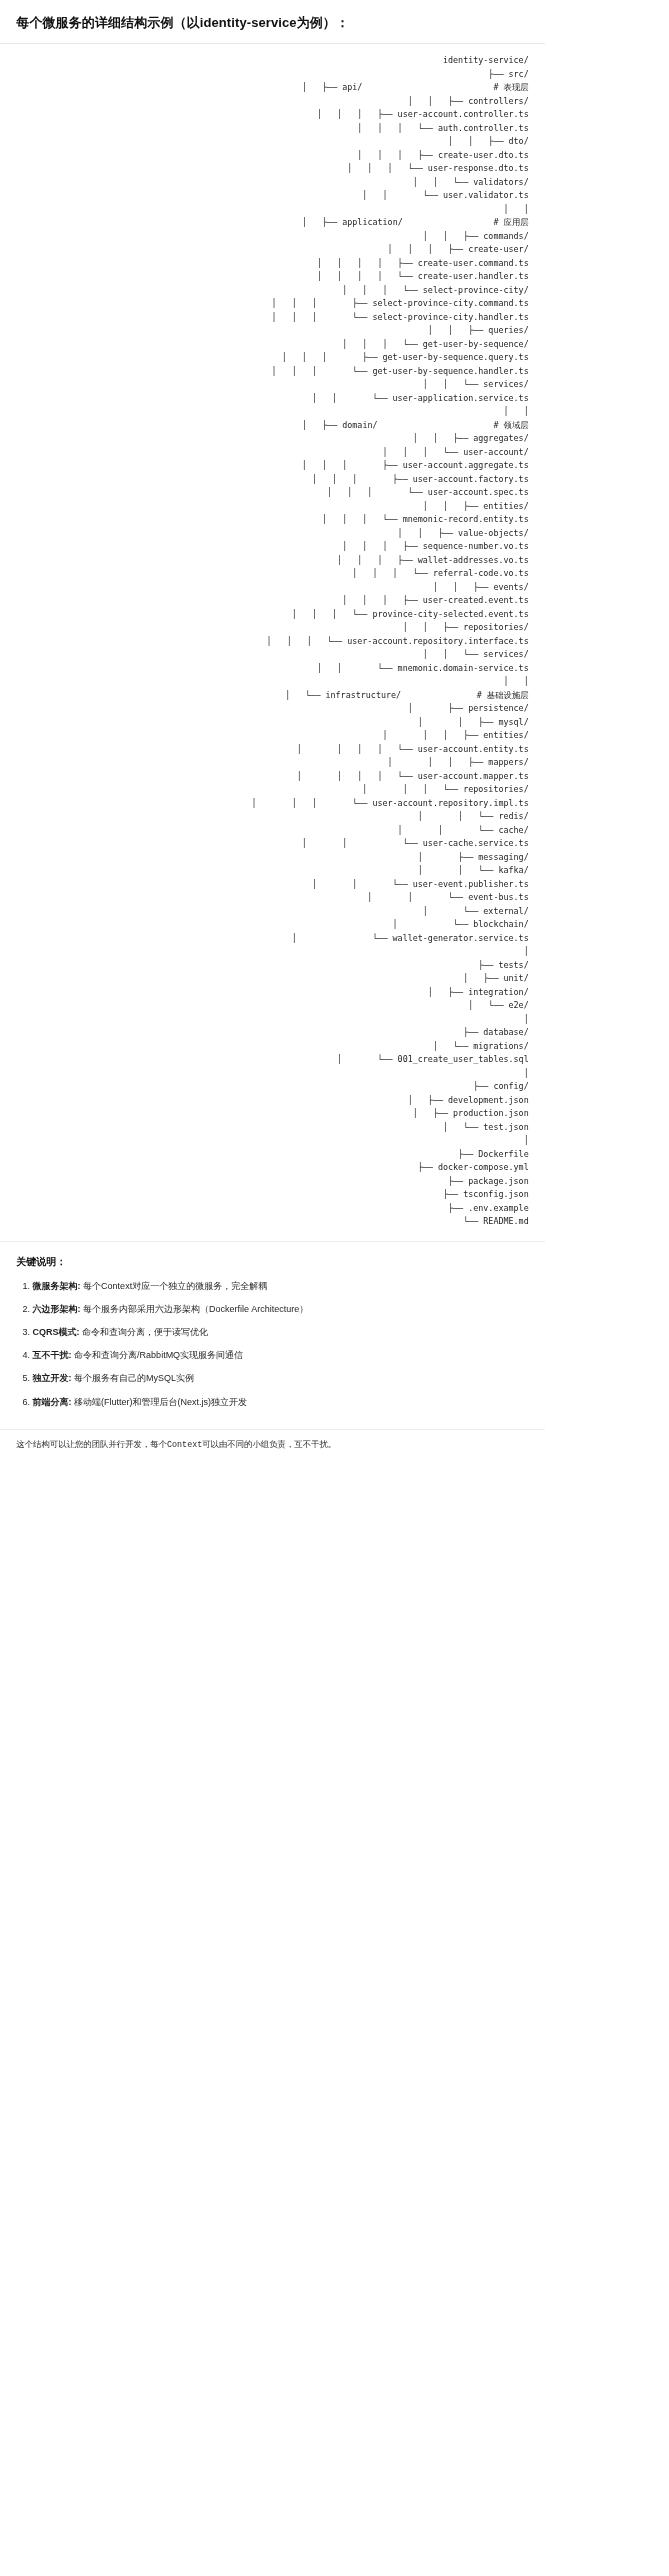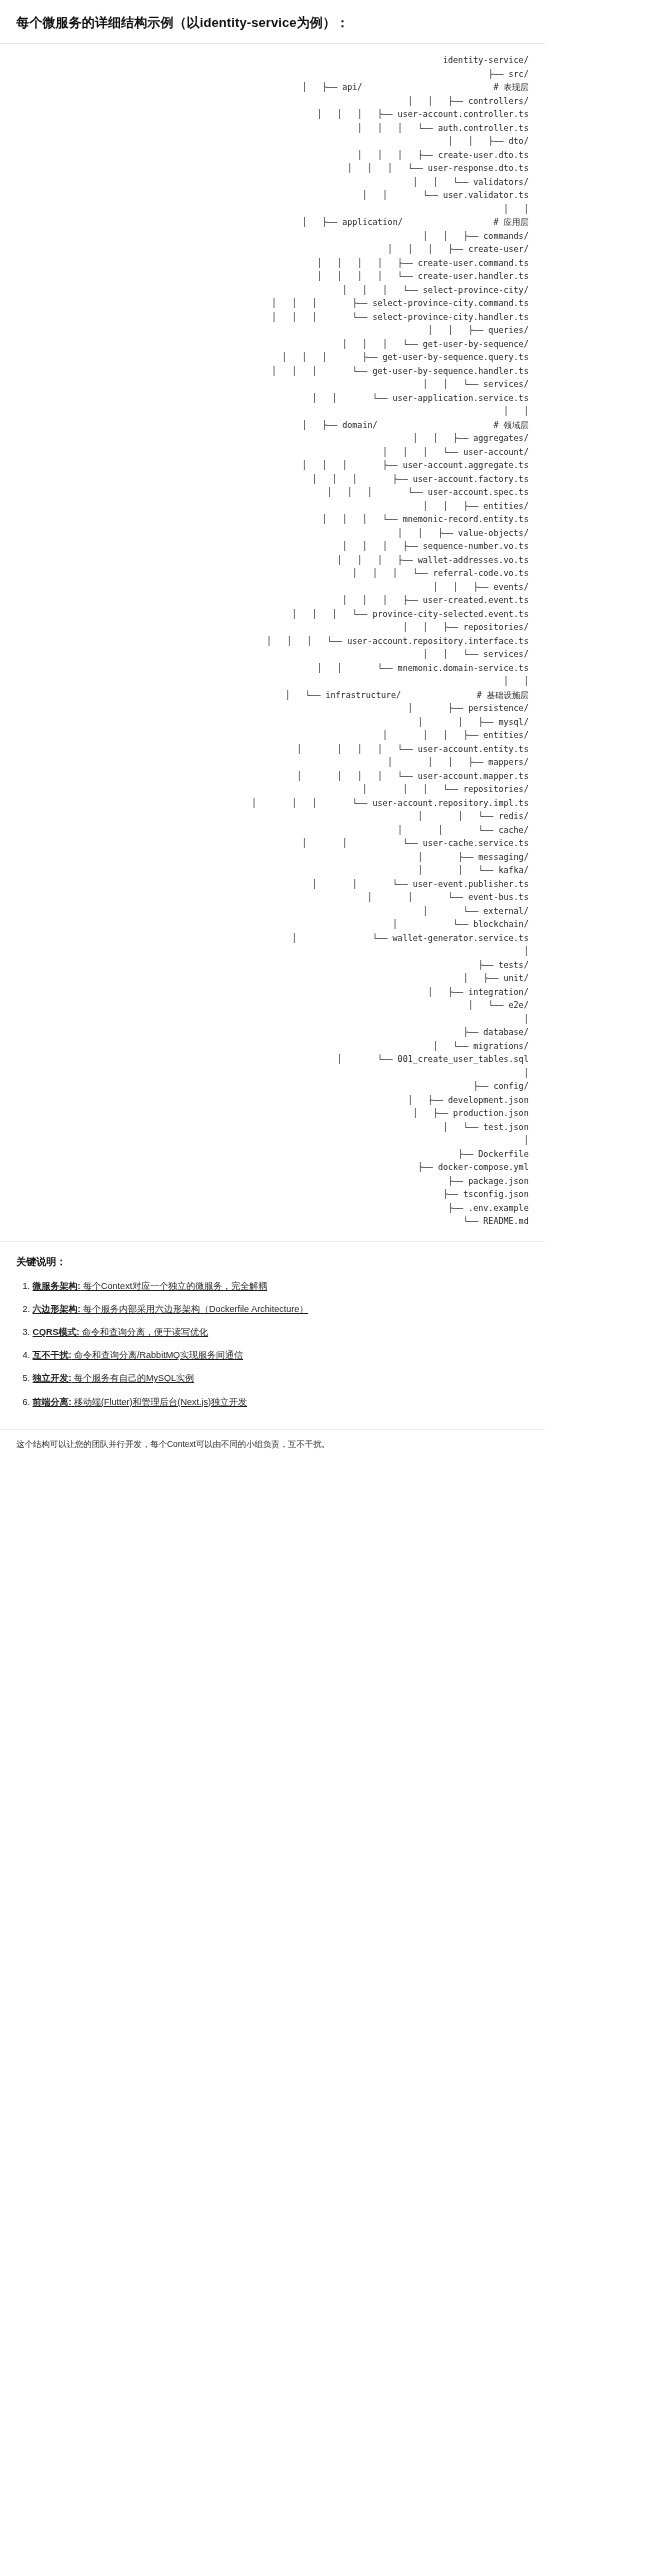--- a/index.html
+++ b/index.html
@@ -54,31 +54,31 @@
   ol.note-list {
     margin: 0;
     padding: 0 0 0 16.3px;
     list-style: decimal;
   }
   ol.note-list li {
     margin: 0 0 8.8px 0;
     font-size: 9px;
     line-height: 1.6;
     color: #1f1f1f;
-    text-decoration: underline;
   }
   ol.note-list li .lead {
     font-weight: bold;
   }
   .footer-note {
     padding: 8.8px 16.3px 16.3px 16.3px;
     font-size: 8.4px;
     color: #2a2a2a;
     border-top: 0.6px solid #ededed;
     margin-top: 5px;
+    font-family: Liberation Mono, monospace;
   }
 </style>
 </head>
 <body>
 
 <div class="page">
 
   <div class="title-bar">
     <h1>每个微服务的详细结构示例（以identity-service为例）：</h1>
   </div>

